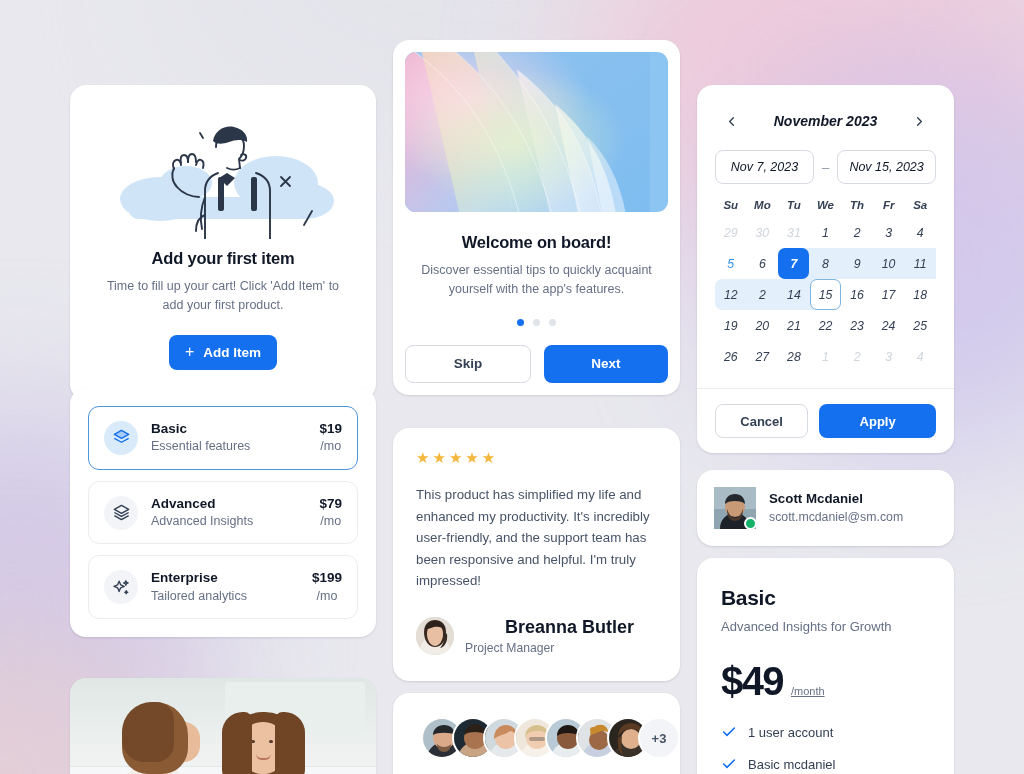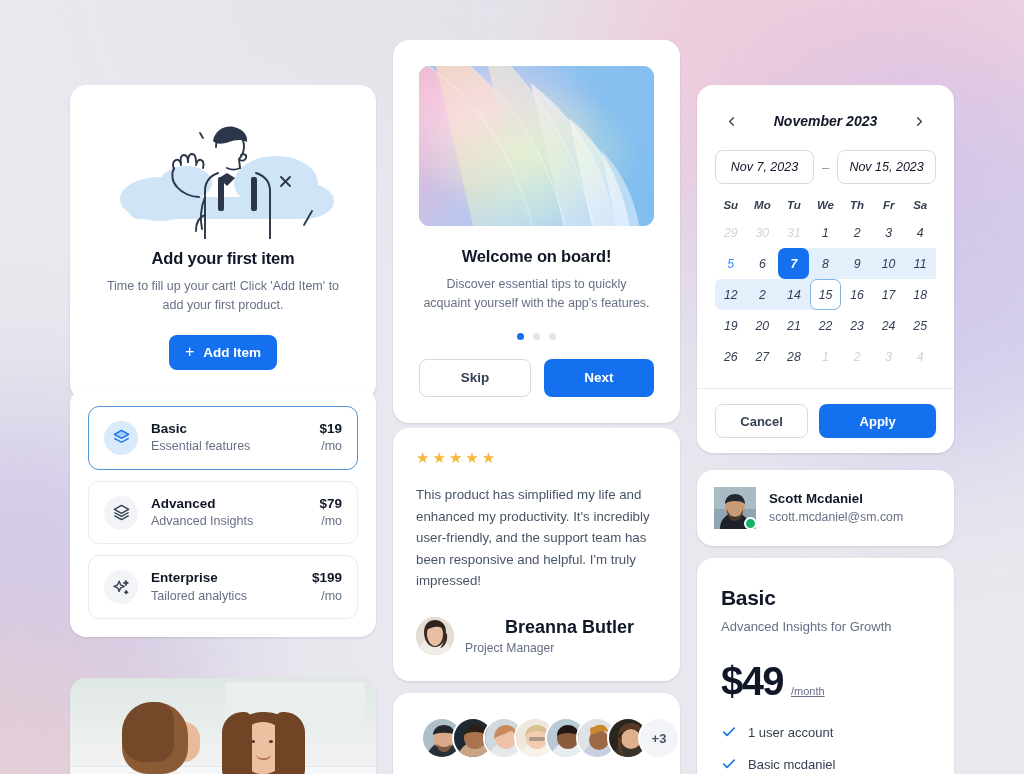--- a/index.html
+++ b/index.html
@@ -59,21 +59,21 @@
   .plan-row:last-child { margin-bottom: 0; }
   .plan-row.selected { border: 1.6px solid #4e95d9; }
   .plan-ico {
     width: 34px; height: 34px; border-radius: 50%; background: #f2f4f7;
     display: flex; align-items: center; justify-content: center; flex: 0 0 34px;
   }
   .plan-ico.blue { background: #d9ebfb; }
   .plan-text { flex: 1; min-width: 0; }
   .plan-name { font-size: 13.5px; font-weight: 700; color: #101828; line-height: 1.35; }
   .plan-desc { font-size: 12.5px; color: #667085; line-height: 1.4; }
-  .plan-price { text-align: right; }
+  .plan-price { text-align: center; }
   .plan-amt { font-size: 13.5px; font-weight: 700; color: #101828; line-height: 1.35; }
   .plan-per { font-size: 12.5px; color: #667085; line-height: 1.4; }
 
   
   .photo-card {
     position: absolute; top: 678px; left: 0; width: 306px; height: 130px;
     border-radius: 16px; overflow: hidden; background: #dfe5e3;
     box-shadow: 0 1px 3px rgba(16,24,40,.07);
   }
   .photo-scene { position: absolute; inset: 0; }
@@ -89,21 +89,21 @@
   
   .ph-p2-body { position: absolute; left: 148px; top: 94px; width: 92px; height: 56px; background: #2c3a5c; border-radius: 40px 40px 0 0; }
   .ph-p2-hairB { position: absolute; left: 155px; top: 34px; width: 78px; height: 76px; background: #6f4526; border-radius: 38px 38px 30px 30px; }
   .ph-p2-face { position: absolute; left: 172px; top: 44px; width: 42px; height: 52px; background: #ecc1a2; border-radius: 20px 20px 20px 20px; }
   .ph-p2-hairL { position: absolute; left: 152px; top: 34px; width: 30px; height: 74px; background: #6f4526; border-radius: 22px 8px 14px 18px; }
   .ph-p2-hairR { position: absolute; left: 205px; top: 34px; width: 30px; height: 74px; background: #6f4526; border-radius: 8px 22px 18px 14px; }
   .ph-p2-eye { position: absolute; width: 4px; height: 3px; background: #5b4032; border-radius: 2px; }
   .ph-p2-smile { position: absolute; left: 186px; top: 76px; width: 15px; height: 6px; border-bottom: 2.2px solid #b9745d; border-radius: 0 0 10px 10px; }
 
   
-  .onb-card { position: absolute; top: 40px; left: 0; width: 287px; padding: 26px; }
+  .onb-card { position: absolute; top: 40px; left: 0; width: 287px; padding: 12px; }
   .onb-hero { width: 100%; height: 160px; border-radius: 11px; overflow: hidden; position: relative; background: #8cc4f2; }
   .onb-title { text-align: center; font-size: 16.5px; font-weight: 700; color: #101828; margin-top: 21px; letter-spacing: -.2px; }
   .onb-sub { text-align: center; font-size: 12.5px; line-height: 1.55; color: #667085; margin-top: 9px; padding: 0 4px; }
   .dots { display: flex; justify-content: center; gap: 9px; margin-top: 19px; }
   .dot { width: 7px; height: 7px; border-radius: 50%; background: #e0e3e8; cursor: pointer; }
   .dot.on { background: #1570ef; }
   .onb-btns { display: flex; gap: 13px; margin-top: 19px; }
   .btn-skip {
     flex: 1; height: 38px; background: #fff; border: 1px solid #d6dae1; border-radius: 8px;
     font-size: 13.5px; font-weight: 600; color: #344054; font-family: inherit; cursor: pointer;

